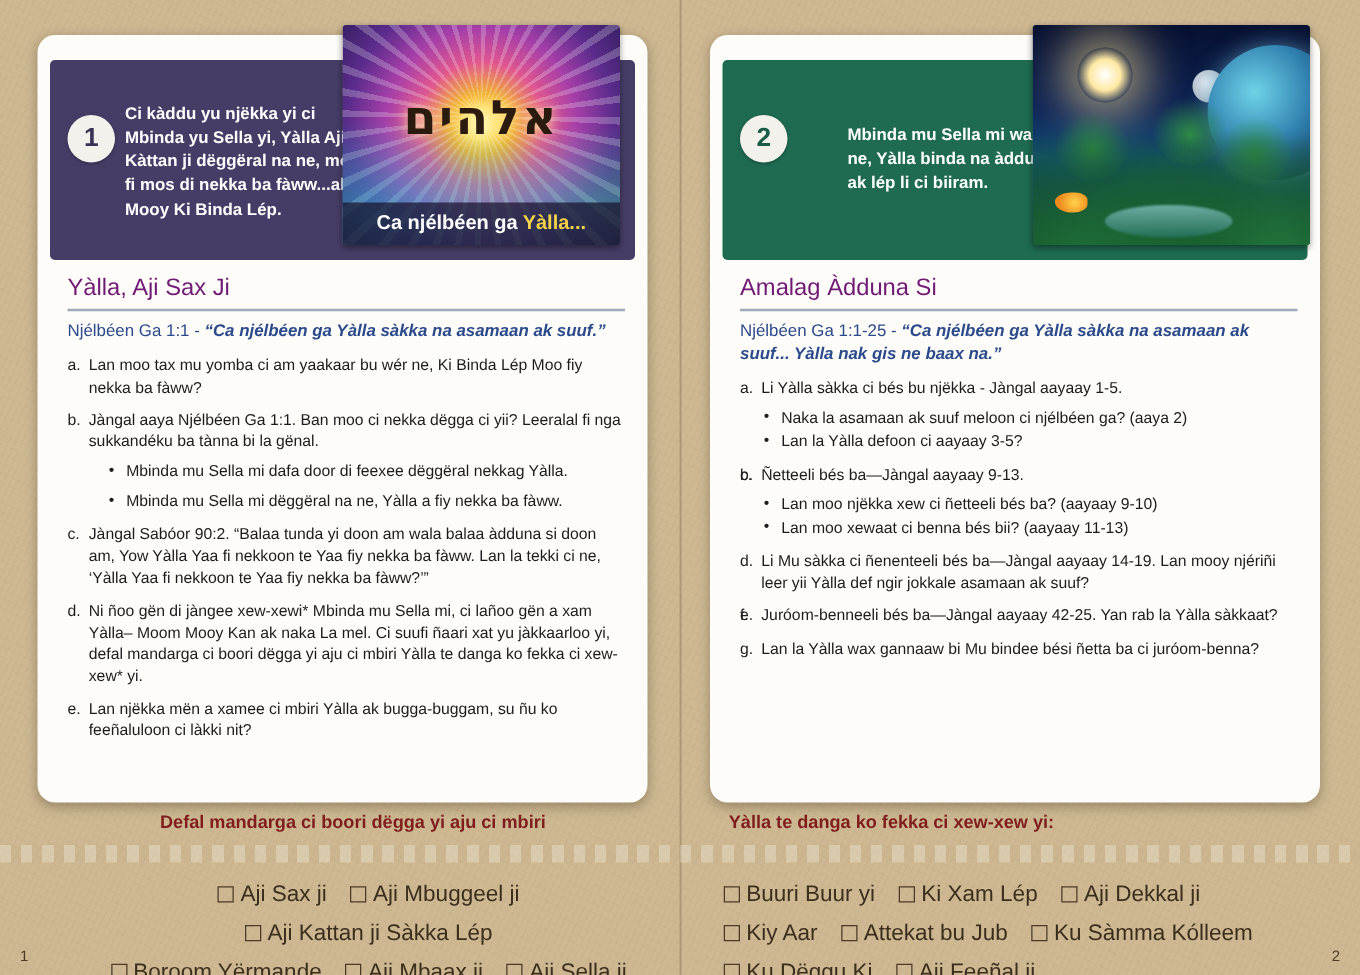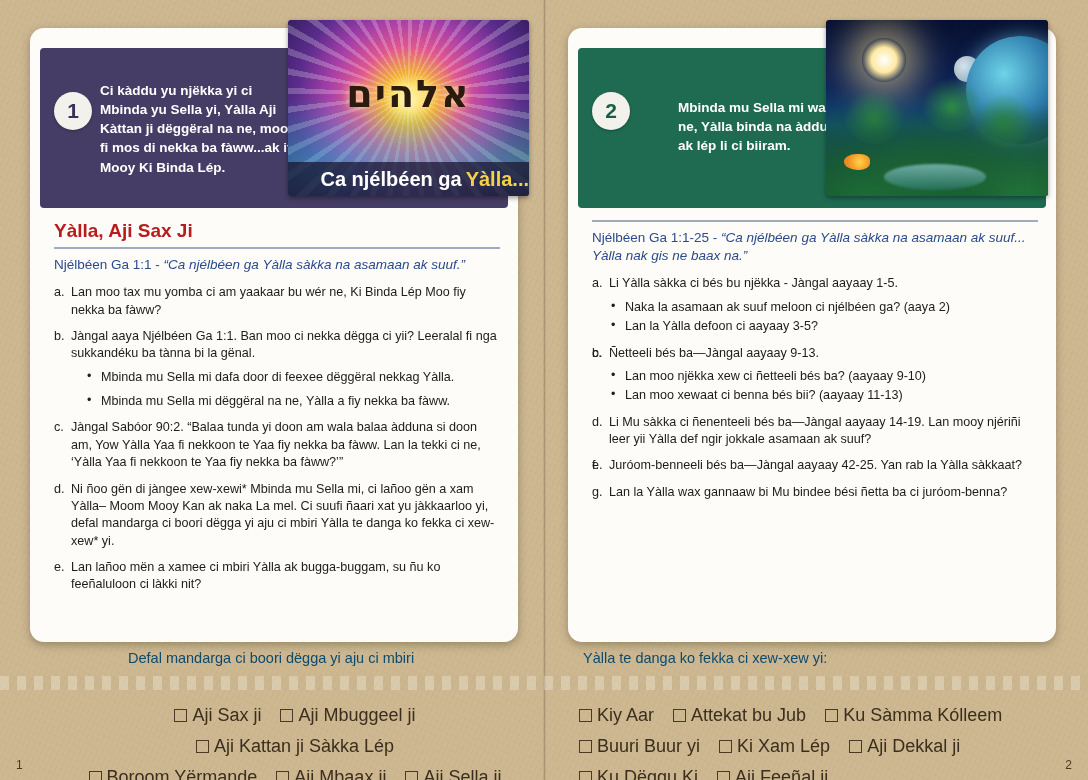--- a/index.html
+++ b/index.html
@@ -95,21 +95,21 @@
 
   .banner-img {
     position: absolute;
     top: -8px;
     width: 222px;
     height: 176px;
     border-radius: 3px;
     overflow: hidden;
     box-shadow: 0 2px 5px rgba(0,0,0,0.4);
   }
-  .banner-img-left  { left: 258px; padding-left: 19px; }
+  .banner-img-left  { left: 244px; }
   .banner-img-right { left: 258px; }
 
   
   .art-burst {
     position: absolute;
     inset: 0;
     background:
       radial-gradient(circle at 50% 45%, #fff9c4 0%, #ffe066 9%, #f2b134 17%, #e0568f 34%, #a63fa8 52%, #5b2c8c 72%, #2c1b57 100%);
   }
   .art-burst .rays {
@@ -140,23 +140,23 @@
     text-shadow: 0 0 10px rgba(255,240,160,0.9);
     letter-spacing: 2px;
   }
   .caption-bar {
     position: absolute;
     left: 0; right: 0; bottom: 0;
     height: 34px;
     background: rgba(25,18,45,0.72);
     display: flex;
     align-items: center;
-    justify-content: flex-end;
+    justify-content: center;
     color: #ffffff;
-    font-size: 20px;
+    font-size: 16px;
     font-weight: bold;
   }
   .caption-bar .hl { color: #f4d24a; margin-left: 4px; }
 
   
   .art-eden {
     position: absolute;
     inset: 0;
     background: linear-gradient(to bottom, #071030 0%, #0d2356 38%, #12507a 60%, #0a3f63 80%, #062235 100%);
     overflow: hidden;
@@ -218,37 +218,37 @@
   .content {
     position: absolute;
     left: 24px;
     right: 18px;
     top: 192px;
     bottom: 8px;
     color: #1c1c1c;
   }
   .sec-title {
     font-size: 19px;
-    font-weight: bold;
-    color: #b91c1c;
+    font-weight: normal;
+    color: #701a75;
     margin: 0 0 5px 0;
   }
   .rule {
     height: 2px;
     background: #8f9bb3;
     margin: 0 0 7px 0;
     opacity: 0.85;
   }
   .verse {
     color: #2b4a8c;
     font-size: 13.5px;
     line-height: 1.35;
     margin-bottom: 10px;
   }
-  .verse em { font-style: italic; }
+  .verse em { font-style: italic; font-weight: bold; }
 
   .qlist { margin: 0; padding: 0; list-style: none; }
   .qitem {
     font-size: 12.6px;
     line-height: 1.38;
     margin-bottom: 9px;
     padding-left: 17px;
     position: relative;
   }
   .qitem .mark {
@@ -269,22 +269,22 @@
     left: 2px;
     top: -1px;
   }
   .subs.indent { margin-left: 14px; }
   .subs.tight .subitem { margin-bottom: 2px; }
 
   
   .foot-head {
     position: absolute;
     font-size: 14.5px;
-    font-weight: normal;
-    color: #0c4a6e;
+    font-weight: bold;
+    color: #7f1d1d;
     top: 650px;
   }
   .foot-head.left  { left: 128px; }
   .foot-head.right { left: 583px; }
 
   .checkarea {
     position: absolute;
     top: 700px;
     font-size: 18px;
     color: #3b2e1d;
@@ -376,21 +376,21 @@
       <li class="qitem">
         <span class="mark">c.</span>
         <span>Jàngal Sabóor 90:2. “Balaa tunda yi doon am wala balaa àdduna si doon am, Yow Yàlla Yaa fi nekkoon te Yaa fiy nekka ba fàww.  Lan la tekki ci ne, ‘Yàlla Yaa fi nekkoon te Yaa fiy nekka ba fàww?’”</span>
       </li>
       <li class="qitem">
         <span class="mark">d.</span>
         <span>Ni ñoo gën di jàngee xew-xewi* Mbinda mu Sella mi, ci lañoo gën a xam Yàlla– Moom Mooy Kan ak naka La mel.  Ci suufi ñaari xat yu jàkkaarloo yi, defal mandarga ci boori dëgga yi aju ci mbiri Yàlla te danga ko fekka ci xew-xew* yi.</span>
       </li>
       <li class="qitem">
         <span class="mark">e.</span>
-        <span>Lan lañoo mën a xamee ci mbiri Yàlla ak bugga-buggam, su ñu ko feeñaluloon ci làkki nit?</span>
+        <span>Lan njëkka mën a xamee ci mbiri Yàlla ak bugga-buggam, su ñu ko feeñaluloon ci làkki nit?</span>
       </li>
     </ul>
   </div>
 </div>
 
 <div class="panel panel-right">
 
   <div class="banner banner-right">
     <div class="num-circle green">2</div>
     <div class="banner-text two">Mbinda mu Sella mi wax na ne, Yàlla binda na àdduna si ak lép li ci  biiram.</div>
@@ -404,20 +404,21 @@
       <div class="palm" style="left:18px;  bottom:52px;"></div>
       <div class="palm" style="left:96px;  bottom:64px;"></div>
       <div class="palm" style="right:14px; bottom:48px;"></div>
       <div class="foliage"></div>
       <div class="water"></div>
       <div class="fish"></div>
     </div>
   </div>
 
   <div class="content">
+    <div class="sec-title">Amalag Àdduna Si</div>
     <div class="rule"></div>
     <div class="verse">
       <span>Njélbéen Ga 1:1-25 - </span><em>“Ca njélbéen ga Yàlla sàkka na asamaan ak suuf... Yàlla nak gis ne baax na.”</em>
     </div>
     <ul class="qlist">
       <li class="qitem">
         <span class="mark">a.</span>
         <span>Li Yàlla sàkka ci bés bu njëkka - Jàngal aayaay 1-5.</span>
         <ul class="subs tight">
           <li class="subitem">
@@ -482,29 +483,29 @@
     <span class="chk"><span class="box"></span><span>Kilifag Lép</span></span>
   </div>
   <div>
     <span class="chk"><span class="box"></span><span>Jégalekat bi</span></span>
     <span class="chk"><span class="box"></span><span>Kiy Joxe Ndigal</span></span>
   </div>
 </div>
 
 <div class="checkarea right">
   <div>
+    <span class="chk"><span class="box"></span><span>Buuri Buur yi</span></span>
+    <span class="chk"><span class="box"></span><span>Ki Xam Lép</span></span>
+    <span class="chk"><span class="box"></span><span>Aji Dekkal ji</span></span>
+  </div>
+  <div>
     <span class="chk"><span class="box"></span><span>Kiy Aar</span></span>
     <span class="chk"><span class="box"></span><span>Attekat bu Jub</span></span>
     <span class="chk"><span class="box"></span><span>Ku Sàmma Kólleem</span></span>
   </div>
   <div>
-    <span class="chk"><span class="box"></span><span>Buuri Buur yi</span></span>
-    <span class="chk"><span class="box"></span><span>Ki Xam Lép</span></span>
-    <span class="chk"><span class="box"></span><span>Aji Dekkal ji</span></span>
-  </div>
-  <div>
     <span class="chk"><span class="box"></span><span>Ku Dëggu Ki</span></span>
     <span class="chk"><span class="box"></span><span>Aji Feeñal ji</span></span>
   </div>
 </div>
 
 <div class="pagenum left">1</div>
 <div class="pagenum right">2</div>
 
 </body></html>

